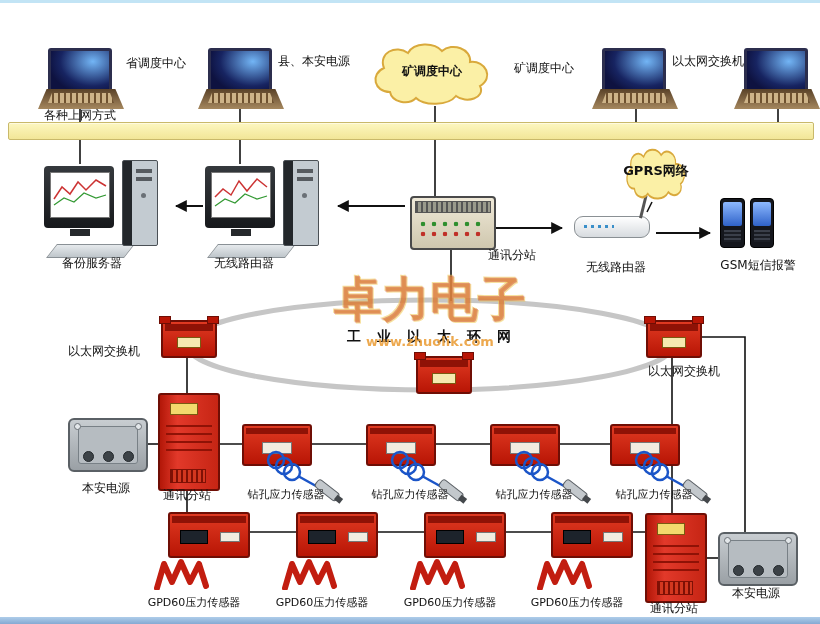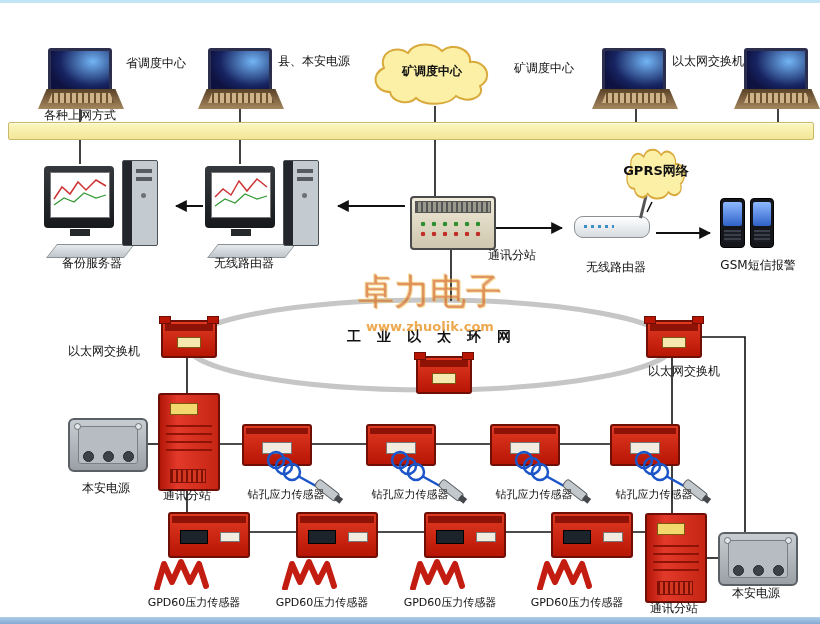--- a/index.html
+++ b/index.html
@@ -121,21 +121,21 @@
   .gbox{position:absolute;left:16px;top:0;width:78px;height:42px;background:linear-gradient(#e03a22,#b81505);
         border:2px solid #6f0e05;border-radius:3px;}
   .gb-top{position:absolute;left:2px;right:2px;top:2px;height:7px;background:#8f1206;}
   .gb-win{position:absolute;left:10px;top:16px;width:26px;height:12px;background:#1d232b;border:1px solid #000;}
   .gb-plate{position:absolute;right:8px;top:18px;width:18px;height:8px;background:#f2ece0;border:1px solid #777;}
   .claw{position:absolute;left:0;top:44px;}
   .claw path{stroke:#c21d10;stroke-width:6;fill:none;stroke-linecap:round;stroke-linejoin:round;}
 
   
   .wm{position:absolute;left:318px;top:268px;width:224px;z-index:6;text-align:center;pointer-events:none;}
-  .wm-big{font-size:36px;font-weight:400;color:rgba(200,60,40,.45);
+  .wm-big{font-size:48px;font-weight:700;color:rgba(200,60,40,.45);
           text-shadow:1px 1px 0 rgba(240,200,80,.55),-1px -1px 0 rgba(240,200,80,.55);}
   .wm-url{font-size:13px;font-weight:700;color:rgba(235,160,60,.9);margin-top:2px;}
 </style>
 </head>
 <body>
 
 <div id="canvas">
   <div class="edge-top"></div>
   <div class="edge-bottom"></div>
 

